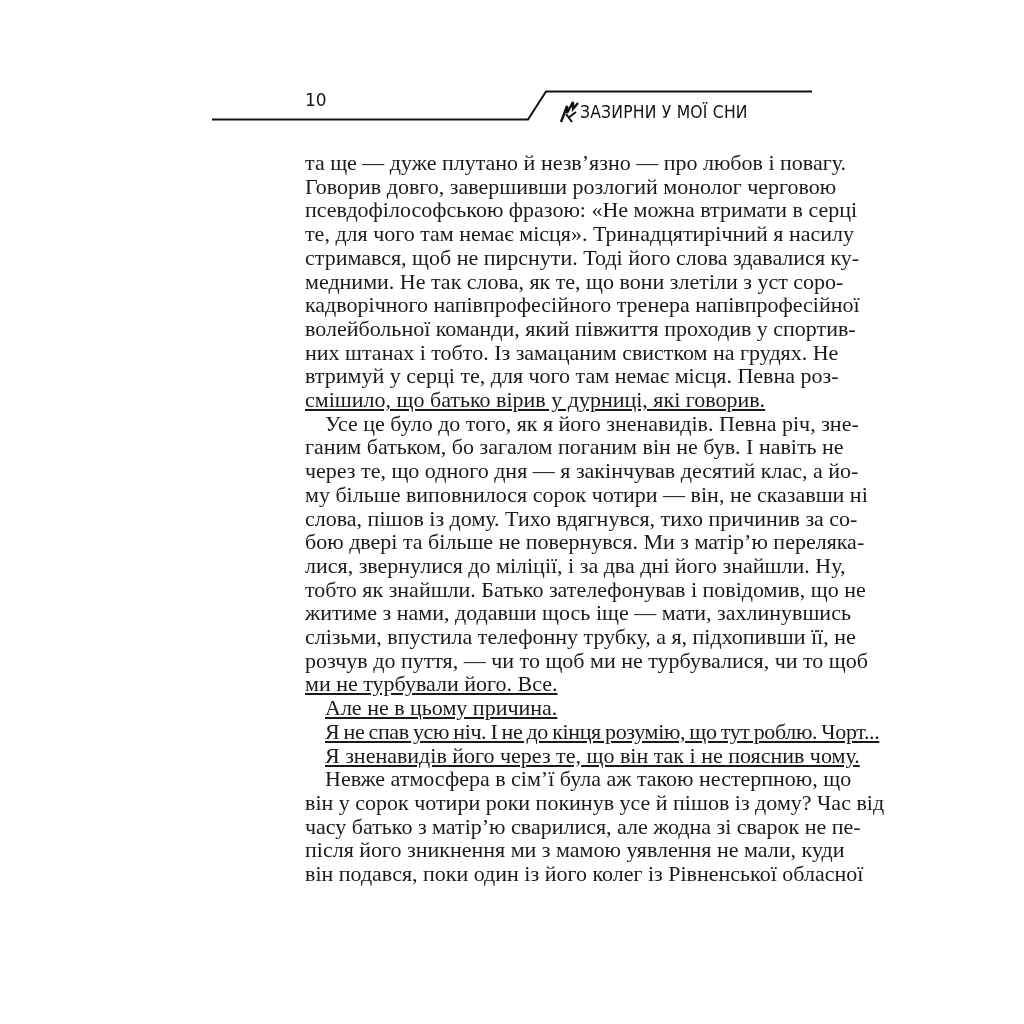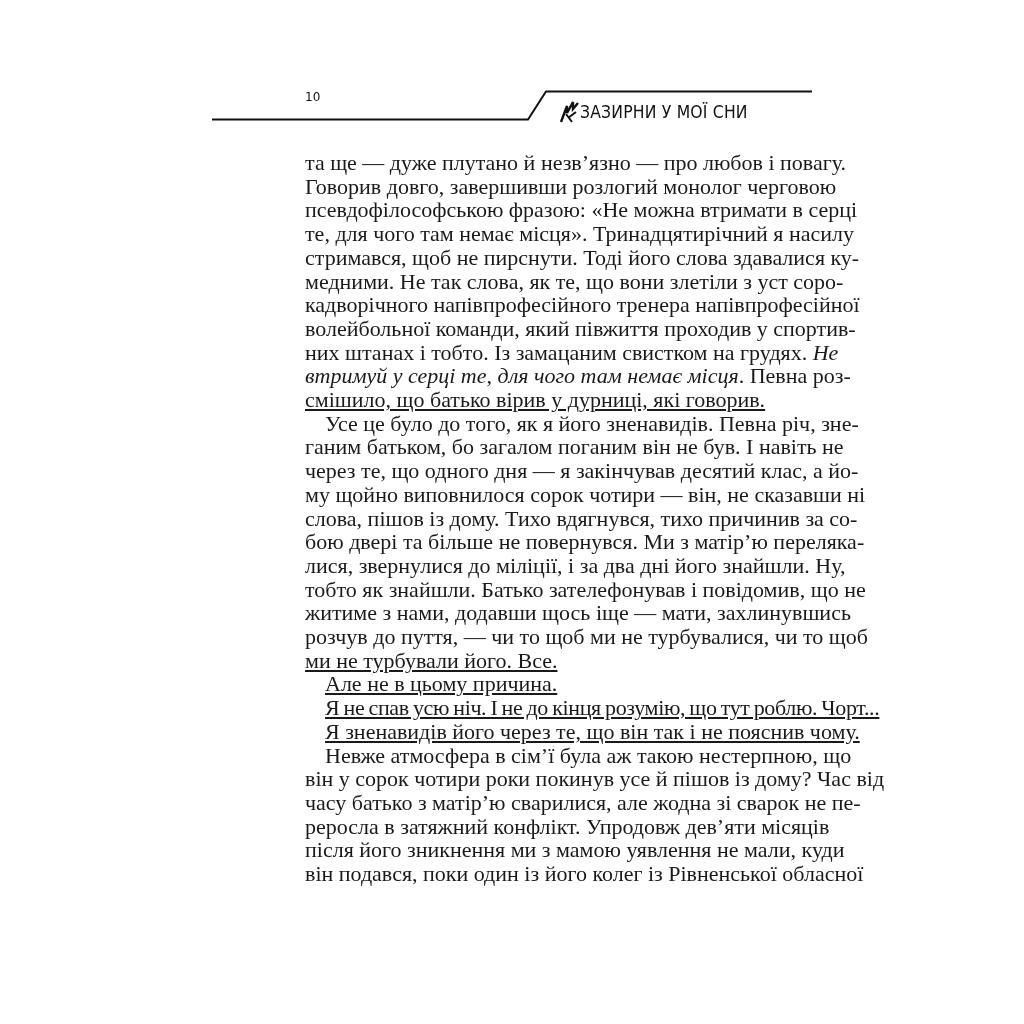--- a/index.html
+++ b/index.html
@@ -1,26 +1,26 @@
 <!DOCTYPE html>
 <html><head>
 <meta charset="utf-8">
 <style>
   html, body { margin:0; padding:0; background:#ffffff; }
   body { width:1024px; height:1024px; position:relative; overflow:hidden; }
   .header-rule { position:absolute; left:0; top:0; width:1024px; height:140px; }
-  .page-number { position:absolute; left:305px; top:90px; font-family:"DejaVu Sans", sans-serif; font-size:12px; color:#111; }
+  .page-number { position:absolute; left:305px; top:90px; font-family:"DejaVu Sans", sans-serif; font-size:17px; color:#111; }
   .running-title { position:absolute; left:558px; top:100px; display:flex; align-items:center; gap:0; }
   .running-title .logo { width:22px; height:24px; }
   .running-title .title-text { font-family:"DejaVu Sans", sans-serif; font-size:17px; letter-spacing:0.2px; color:#111; transform:scaleX(0.92); transform-origin:left center; white-space:nowrap; }
   .body-text { position:absolute; left:305px; top:151px; width:460px; font-family:"Liberation Serif", serif; font-size:22px; line-height:23.7px; color:#1a1a1a; }
   .line { display:block; text-align:justify; text-align-last:justify; white-space:nowrap; }
   .line.last { text-align-last:left;text-decoration:underline; }
   .line.tight { letter-spacing:-0.35px; word-spacing:-1px; }
-  .it { font-style:italic; }
+  .it { }
 </style>
 </head>
 <body>
 
 <svg class="header-rule" viewBox="0 0 1024 140" width="1024" height="140">
   <polyline points="212,119.5 528,119.5 546,91.5 812,91.5" fill="none" stroke="#111" stroke-width="2"></polyline>
 </svg>
 
 <div class="page-number">10</div>
 
@@ -40,30 +40,30 @@
     <span class="line">стримався, щоб не пирснути. Тоді його слова здавалися ку-</span>
     <span class="line">медними. Не так слова, як те, що вони злетіли з уст соро-</span>
     <span class="line">кадворічного напівпрофесійного тренера напівпрофесійної</span>
     <span class="line">волейбольної команди, який півжиття проходив у спортив-</span>
     <span class="line"><span>них штанах і тобто. Із замацаним свистком на грудях. </span><span class="it">Не</span><span></span></span>
     <span class="line"><span></span><span class="it">втримуй у серці те, для чого там немає місця</span><span>. Певна роз-</span></span>
     <span class="line last">смішило, що батько вірив у дурниці, які говорив.</span>
     <span class="line" style="padding-left: 20px;">Усе це було до того, як я його зненавидів. Певна річ, зне-</span>
     <span class="line">ганим батьком, бо загалом поганим він не був. І навіть не</span>
     <span class="line">через те, що одного дня — я закінчував десятий клас, а йо-</span>
-    <span class="line">му щойно виповнилося сорок чотири — він, не сказавши ні</span>
+    <span class="line">му більше виповнилося сорок чотири — він, не сказавши ні</span>
     <span class="line">слова, пішов із дому. Тихо вдягнувся, тихо причинив за со-</span>
     <span class="line">бою двері та більше не повернувся. Ми з матір’ю переляка-</span>
     <span class="line">лися, звернулися до міліції, і за два дні його знайшли. Ну,</span>
     <span class="line">тобто як знайшли. Батько зателефонував і повідомив, що не</span>
     <span class="line">житиме з нами, додавши щось іще — мати, захлинувшись</span>
+    <span class="line">слізьми, впустила телефонну трубку, а я, підхопивши її, не</span>
     <span class="line">розчув до пуття, — чи то щоб ми не турбувалися, чи то щоб</span>
     <span class="line last">ми не турбували його. Все.</span>
     <span class="line last" style="padding-left: 20px;">Але не в цьому причина.</span>
     <span class="line last tight" style="padding-left: 20px;">Я не спав усю ніч. І не до кінця розумію, що тут роблю. Чорт...</span>
     <span class="line last" style="padding-left: 20px;">Я зненавидів його через те, що він так і не пояснив чому.</span>
     <span class="line" style="padding-left: 20px;">Невже атмосфера в сім’ї була аж такою нестерпною, що</span>
     <span class="line">він у сорок чотири роки покинув усе й пішов із дому? Час від</span>
     <span class="line">часу батько з матір’ю сварилися, але жодна зі сварок не пе-</span>
-    <span class="line">реросла в затяжний конфлікт. Упродовж дев’яти місяців</span>
     <span class="line">після його зникнення ми з мамою уявлення не мали, куди</span>
     <span class="line">він подався, поки один із його колег із Рівненської обласної</span>
   </div>
 
 </body></html>

